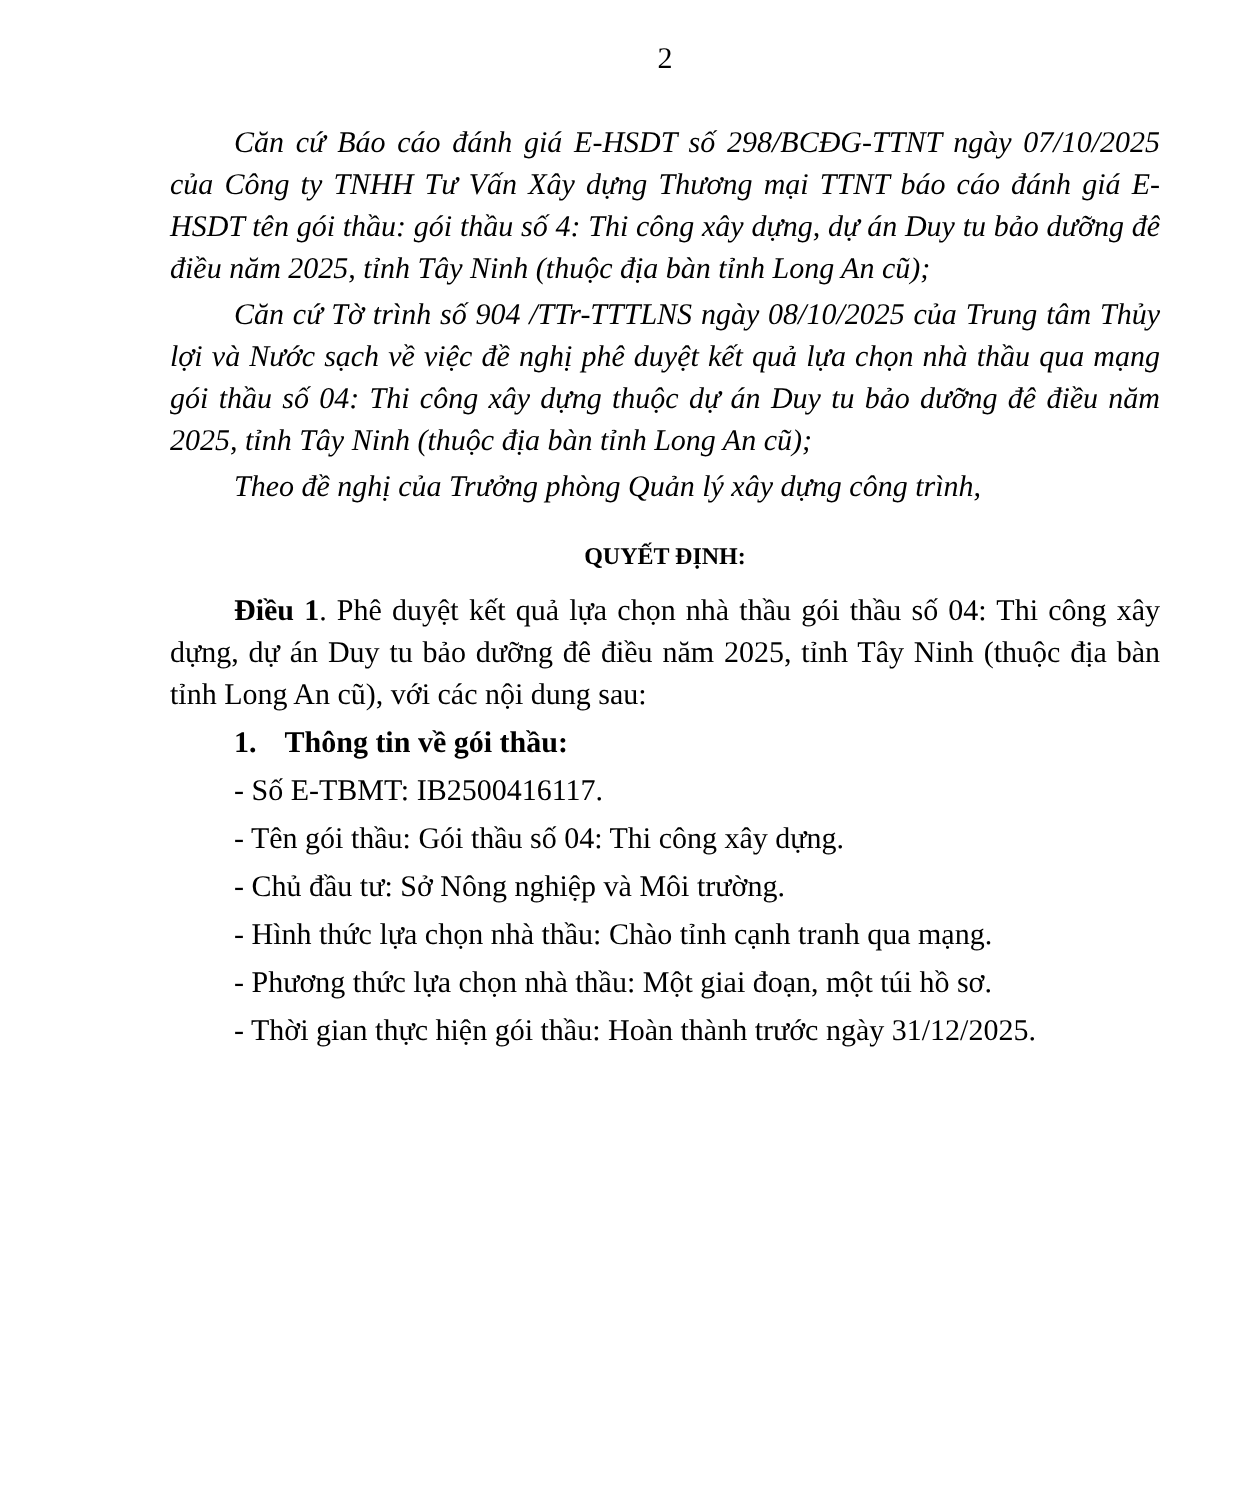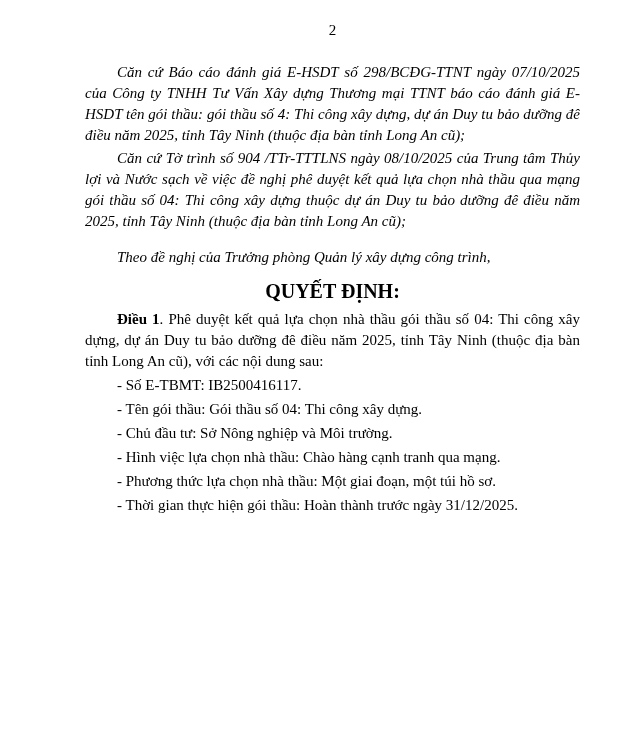--- a/index.html
+++ b/index.html
@@ -25,24 +25,24 @@
   }
   .para {
     font-size: 15px;
     line-height: 21px;
     text-align: justify;
     text-indent: 32px;
   }
   .citation { font-style: italic; }
   .citation-1 { margin-top: 21px; }
   .citation-2 { margin-top: 2px; }
-  .proposal  { margin-top: 15px; font-style: italic; }
+  .proposal  { margin-top: 2px; font-style: italic; }
   .decision-heading {
     margin-top: 12px;
-    font-size: 20px;
+    font-size: 12px;
     line-height: 22px;
     font-weight: bold;
     text-align: center;
   }
   .article { margin-top: 7px; }
   .article .label { font-weight: bold; }
   .section-heading {
     margin-top: 3px;
     font-weight: bold;
     text-align: left;
@@ -60,21 +60,22 @@
   <p class="para citation citation-1">Căn cứ Báo cáo đánh giá E-HSDT số 298/BCĐG-TTNT ngày 07/10/2025 của Công ty TNHH Tư Vấn Xây dựng Thương mại TTNT báo cáo đánh giá E-HSDT tên gói thầu: gói thầu số 4: Thi công xây dựng, dự án Duy tu bảo dưỡng đê điều năm 2025, tỉnh Tây Ninh (thuộc địa bàn tỉnh Long An cũ);</p>
 
   <p class="para citation citation-2">Căn cứ Tờ trình số 904 /TTr-TTTLNS ngày 08/10/2025 của Trung tâm Thủy lợi và Nước sạch về việc đề nghị phê duyệt kết quả lựa chọn nhà thầu qua mạng gói thầu số 04: Thi công xây dựng thuộc dự án Duy tu bảo dưỡng đê điều năm 2025, tỉnh Tây Ninh (thuộc địa bàn tỉnh Long An cũ);</p>
 
   <p class="para proposal">Theo đề nghị của Trưởng phòng Quản lý xây dựng công trình,</p>
 
   <div class="decision-heading">QUYẾT ĐỊNH:</div>
 
   <p class="para article"><span class="label">Điều 1</span><span>. Phê duyệt kết quả lựa chọn nhà thầu gói thầu số 04: Thi công xây dựng, dự án Duy tu bảo dưỡng đê điều năm 2025, tỉnh Tây Ninh (thuộc địa bàn tỉnh Long An cũ), với các nội dung sau:</span></p>
 
+  <p class="para section-heading"><span class="num">1.</span><span>Thông tin về gói thầu:</span></p>
 
   <p class="para item">- Số E-TBMT: IB2500416117.</p>
   <p class="para item">- Tên gói thầu: Gói thầu số 04: Thi công xây dựng.</p>
   <p class="para item">- Chủ đầu tư: Sở Nông nghiệp và Môi trường.</p>
-  <p class="para item">- Hình việc lựa chọn nhà thầu: Chào hàng cạnh tranh qua mạng.</p>
+  <p class="para item">- Hình thức lựa chọn nhà thầu: Chào tỉnh cạnh tranh qua mạng.</p>
   <p class="para item">- Phương thức lựa chọn nhà thầu: Một giai đoạn, một túi hồ sơ.</p>
   <p class="para item">- Thời gian thực hiện gói thầu: Hoàn thành trước ngày 31/12/2025.</p>
 
 </div>
 
 </body></html>

